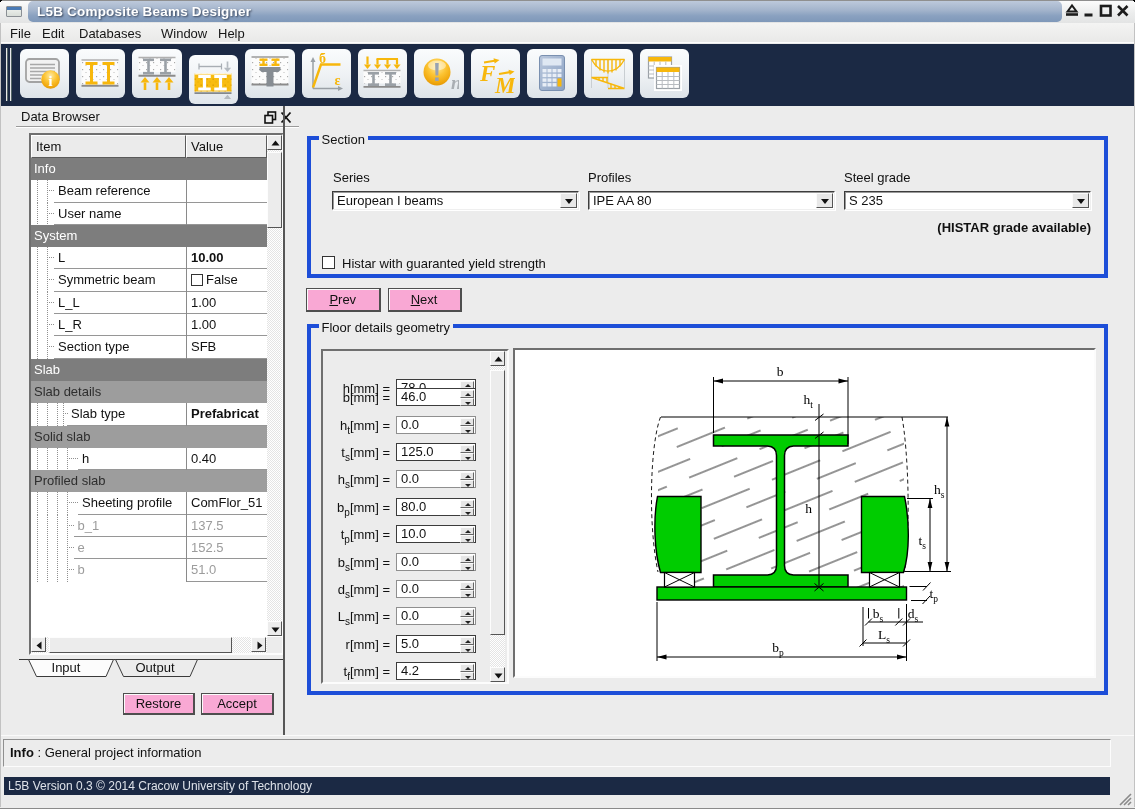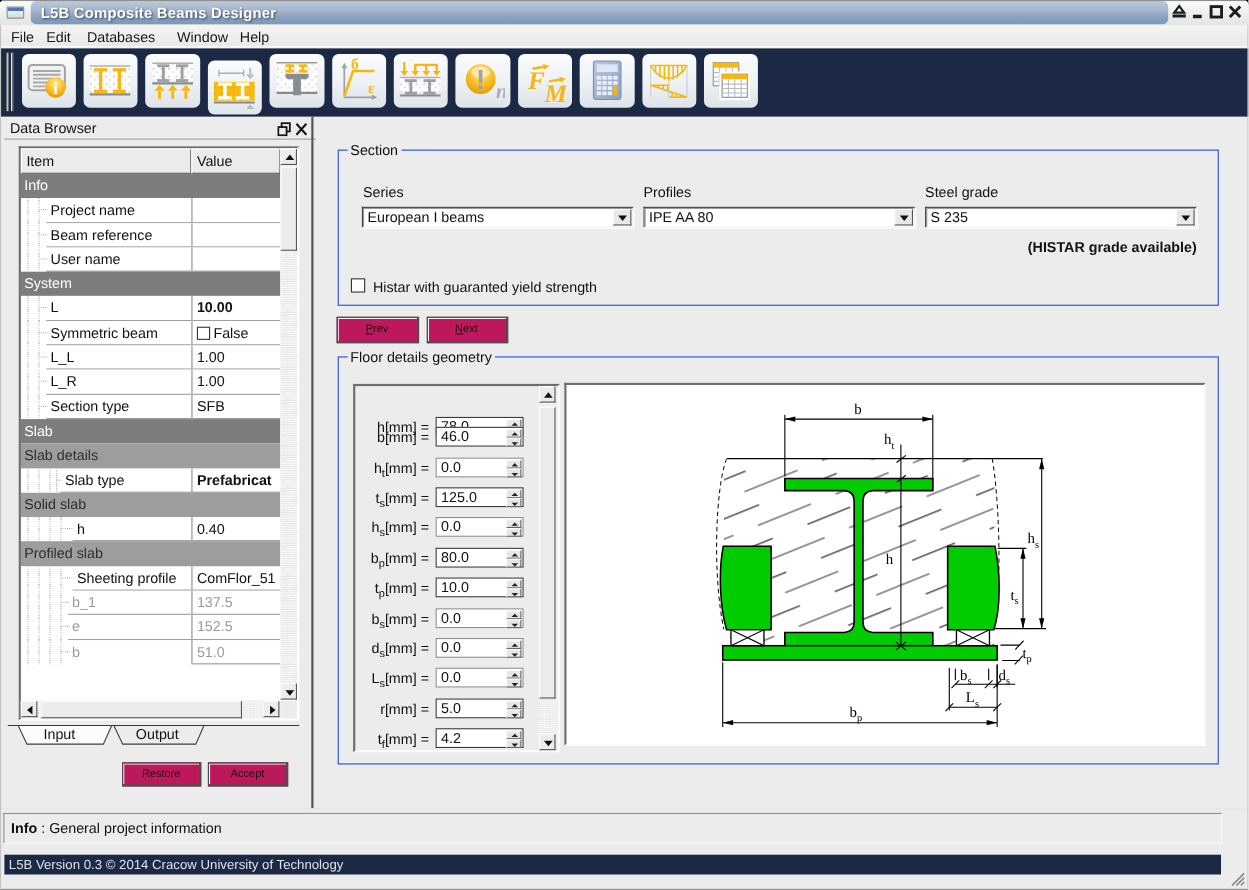--- a/index.html
+++ b/index.html
@@ -24,21 +24,21 @@
 
 
 #toolbar { left:0; top:44px; width:1135px; height:62px; background:#1b2944; }
 #toolbar .handle { position:absolute; top:4px; width:2px; height:53px; background:#e8e8ea; border-right:1px solid #566; }
 .tbtn { position:absolute; top:4.5px; width:49.5px; height:49.5px; border-radius:6px;
   background:linear-gradient(#fafcfd,#eef1f4 55%,#dde3e9); }
 .tbtn.checked { top:10.5px; height:49.5px; background:linear-gradient(#fafcfd,#eef1f4 55%,#e0e6eb); }
 .tbtn svg { position:absolute; left:4.5px; top:4.5px; }
 
 
-#dock { left:4px; top:106px; width:325px; height:629px; }
+#dock { left:16px; top:106px; width:325px; height:629px; }
 #dock-title { position:absolute; left:5px; top:3px; font-size:13px; color:#111; }
 #dock-sep { position:absolute; left:0px; top:20px; width:283px; height:2px; background:#9a9a9a; border-bottom:1px solid #fff; }
 #splitter { left:283px; top:106px; width:2px; height:629px; background:#565656; }
 
 
 #dbtable { position:absolute; left:13px; top:27px; width:255px; height:522px;
   border-top:2px solid #6f6f6f; border-left:2px solid #6f6f6f; border-bottom:2px solid #fcfcfc; border-right:2px solid #fcfcfc; background:#fff; }
 .th { position:absolute; top:0px; height:23px; background:#ebebeb;
   border-top:1px solid #fff; border-left:1px solid #fff; border-right:1px solid #5a5a5a; border-bottom:1px solid #5a5a5a;
   font-size:13px; color:#111; line-height:21px; padding-left:4px; }
@@ -60,27 +60,27 @@
   border-top:1px solid #fdfdfd; border-left:1px solid #fdfdfd; border-right:1px solid #555; border-bottom:1px solid #555; }
 .sbtn svg { position:absolute; left:2px; top:2px; }
 .thumb { position:absolute; background:#ececec;
   border-top:1px solid #fdfdfd; border-left:1px solid #fdfdfd; border-right:1px solid #555; border-bottom:1px solid #555; }
 .stip { background-image:conic-gradient(#fff 25%, #e4e4e4 0 50%, #fff 0 75%, #e4e4e4 0); background-size:2px 2px; }
 
 
 #tabs { position:absolute; left:0px; top:553px; }
 
 
-.btn { position:absolute; background:#be185d; font-size:10px; color:#111; text-align:center;
+.btn { position:absolute; background:#f9a8d4; font-size:13px; color:#111; text-align:center;
   border:1px solid #4e4e4e; border-right-width:2px; border-bottom-width:2px;
   box-shadow:inset 1px 1px 0 #fafafa; }
 
 
 #main { left:285px; top:106px; width:850px; height:629px; }
-.group { position:absolute; border:1px solid #1d4ed8; }
+.group { position:absolute; border:4px solid #1d4ed8; }
 .gtitle { position:absolute; top:-8px; left:8px; background:#ececec; padding:0 3px; font-size:13px; color:#111; }
 .lbl { position:absolute; font-size:13px; color:#111; }
 .combo { position:absolute; height:19px; background:#fff;
   border-top:1px solid #3c3c3c; border-left:1px solid #3c3c3c; border-bottom:1px solid #efefef; border-right:1px solid #efefef;
   box-shadow:1px 1px 0 #fff, inset 1px 1px 0 #9a9a9a; font-size:13px; color:#111; line-height:17px; padding-left:4px; }
 .cbtn { position:absolute; right:1px; top:1px; width:17px; height:15px; background:#e8e8e8;
   border-top:1px solid #fbfbfb; border-left:1px solid #fbfbfb; border-right:1px solid #555; border-bottom:1px solid #555; }
 .cbtn:after { content:""; position:absolute; left:4px; top:5px; width:0; height:0;
   border-left:4.5px solid transparent; border-right:4.5px solid transparent; border-top:5px solid #111; }
 .checkbox { position:absolute; width:13px; height:13px; background:#fff; border:1px solid #333; }
@@ -400,30 +400,20 @@
     <div class="th" style="left:0;width:155px">Item</div>
     <div class="th" style="left:155px;width:81px">Value</div>
     <div id="rows">
         <div class="row hdr1">Info</div>
         <div class="row">
           <div class="itm">
             <div class="dot" style="left:6px"></div>
             <div class="dot" style="left:16px"></div>
             <div style="position:absolute;left:16px;top:10px;width:8px;height:1px;background-image:linear-gradient(90deg,#909090 50%,transparent 50%);background-size:2px 1px"></div>
             <div style="position:absolute;left:23px;right:0;bottom:0;height:1px;background:#969696"></div>
-            <span class="t" style="left:27px;">Project name</span>
-          </div>
-          <div class="val gline" style=""></div>
-        </div>
-        <div class="row">
-          <div class="itm">
-            <div class="dot" style="left:6px"></div>
-            <div class="dot" style="left:16px"></div>
-            <div style="position:absolute;left:16px;top:10px;width:8px;height:1px;background-image:linear-gradient(90deg,#909090 50%,transparent 50%);background-size:2px 1px"></div>
-            <div style="position:absolute;left:23px;right:0;bottom:0;height:1px;background:#969696"></div>
             <span class="t" style="left:27px;">Beam reference</span>
           </div>
           <div class="val gline" style=""></div>
         </div>
         <div class="row">
           <div class="itm">
             <div class="dot" style="left:6px"></div>
             <div class="dot" style="left:16px"></div>
             <div style="position:absolute;left:16px;top:10px;width:8px;height:1px;background-image:linear-gradient(90deg,#909090 50%,transparent 50%);background-size:2px 1px"></div>
             <div style="position:absolute;left:23px;right:0;bottom:0;height:1px;background:#969696"></div>

